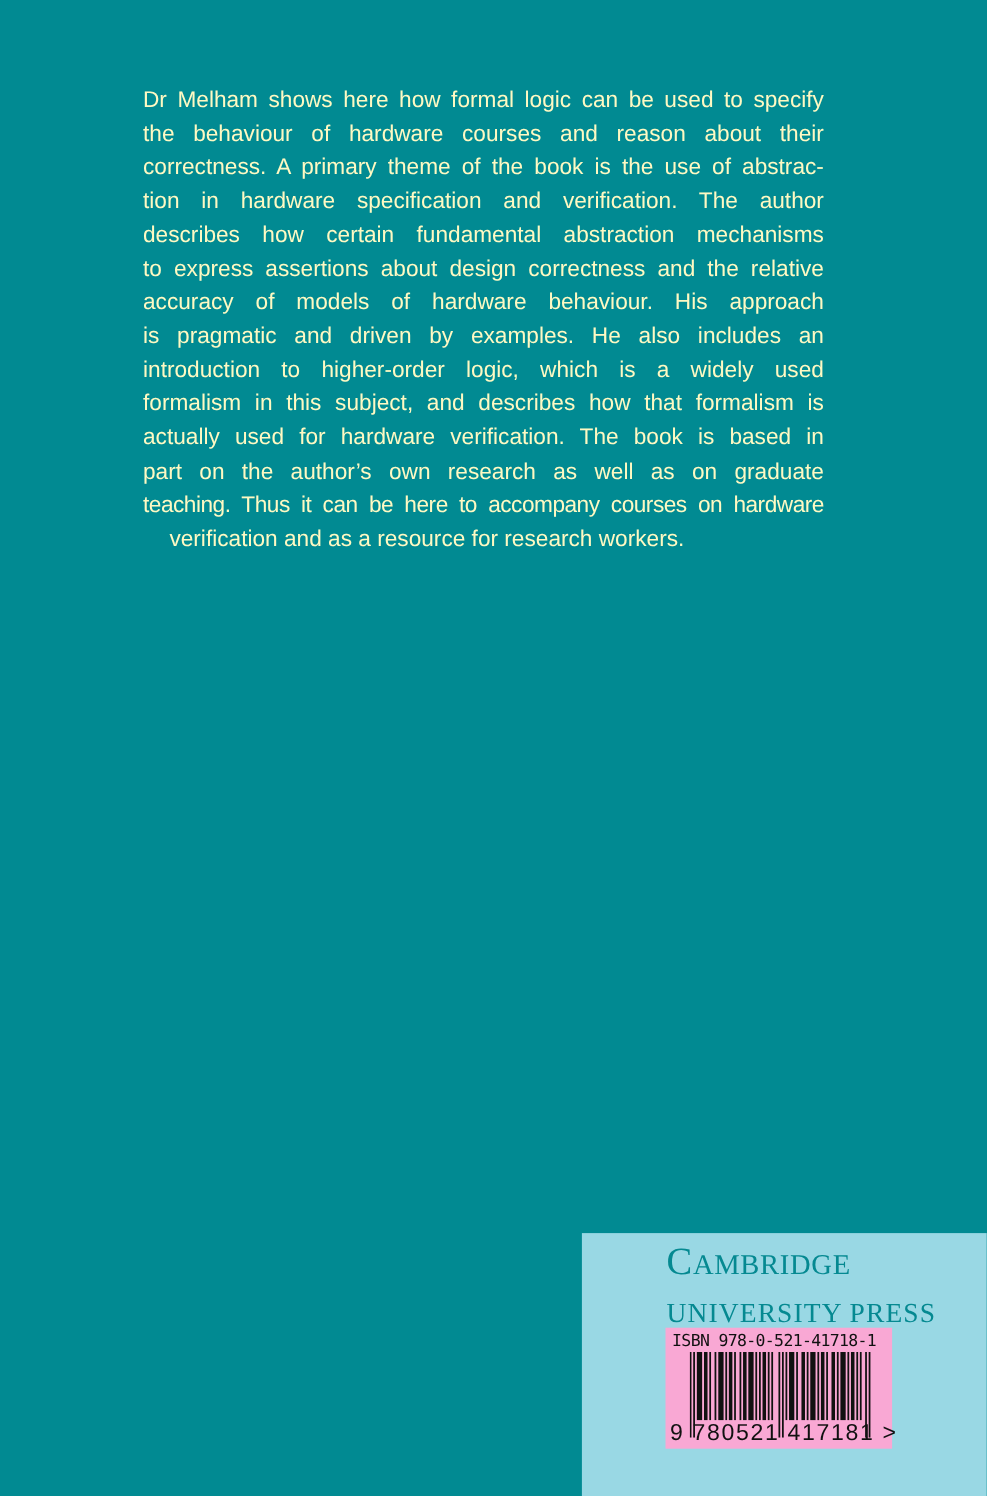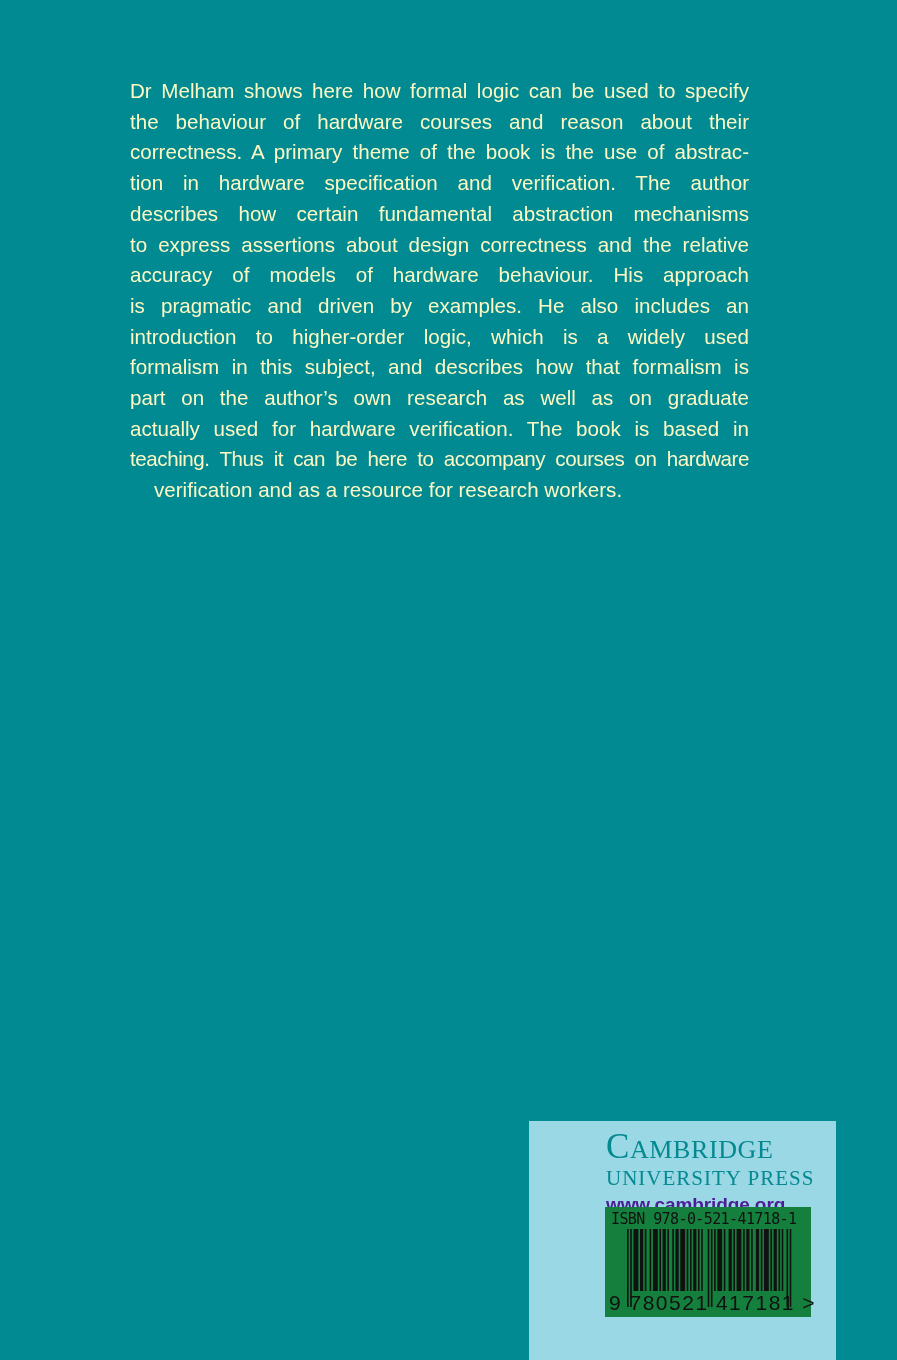--- a/index.html
+++ b/index.html
@@ -12,43 +12,43 @@
     position: absolute; left: 130px; top: 76px; width: 619px;
     color: #fef9c3;
     font-family: "Liberation Sans", sans-serif;
     font-size: 20.6px; line-height: 30.7px;
     text-align: justify;
   }
   .blurb .line { display: block; text-align: justify; text-align-last: justify; white-space: nowrap; }
   .blurb .line.last { text-align-last: left; margin-left: 24px; }
   .blurb .line.tight { letter-spacing: -0.45px; }
   .panel {
-    position: absolute; left: 529px; top: 1121px; width: 307px; height: 239px;
+    position: absolute; left: 529px; top: 1121px; width: 368px; height: 239px;
     background: #99d8e4;
   }
   .publisher {
     position: absolute; left: 77px; top: 8px; color: #058991;
     font-family: "Liberation Serif", serif; line-height: 1;
   }
   .publisher .name {
     font-size: 26px; letter-spacing: 0.6px; font-weight: 400;
     display: block; white-space: nowrap;
   }
   .publisher .name .big { font-size: 35px; }
   .publisher .sub {
-    display: block; font-size: 21px; letter-spacing: 1px; margin-top: 4px;
+    display: block; font-size: 25px; letter-spacing: 1px; margin-top: 18px;
     white-space: nowrap; font-weight: 400;
   }
   .publisher .url {
     display: block; font-family: "Liberation Sans", sans-serif; font-weight: 700;
     font-size: 19px; margin-top: 6px; color: #4c1d95; letter-spacing: -0.1px;
   }
   .barcode-box {
     position: absolute; left: 76px; top: 86px; width: 206px; height: 110px;
-    background: #15803d;
+    background: #f9a8d4;
   }
   .isbn-label {
     position: absolute; left: 6px; top: 3px; font-family: "DejaVu Sans Mono", monospace;
     font-size: 15px; color: #111; letter-spacing: -0.6px; white-space: nowrap;
   }
   .bars { position: absolute; left: 22px; top: 22px; width: 168px; height: 78px; }
   .digits {
     position: absolute; left: 4px; top: 84px; font-family: "Liberation Sans", sans-serif;
     font-size: 21px; color: #111; white-space: nowrap; letter-spacing: 1.5px;
   }
@@ -60,22 +60,22 @@
   <span class="line">Dr Melham shows here how formal logic can be used to specify</span>
   <span class="line">the behaviour of hardware courses and reason about their</span>
   <span class="line">correctness. A primary theme of the book is the use of abstrac-</span>
   <span class="line">tion in hardware specification and verification. The author</span>
   <span class="line">describes how certain fundamental abstraction mechanisms</span>
   <span class="line">to express assertions about design correctness and the relative</span>
   <span class="line">accuracy of models of hardware behaviour. His approach</span>
   <span class="line">is pragmatic and driven by examples. He also includes an</span>
   <span class="line">introduction to higher-order logic, which is a widely used</span>
   <span class="line">formalism in this subject, and describes how that formalism is</span>
+  <span class="line">actually used for hardware verification. The book is based in</span>
   <span class="line">part on the author’s own research as well as on graduate</span>
-  <span class="line">actually used for hardware verification. The book is based in</span>
   <span class="line tight">teaching. Thus it can be here to accompany courses on hardware</span>
   <span class="line last">verification and as a resource for research workers.</span>
 </div>
 
 <div class="panel">
   <div class="publisher">
     <span class="name"><span class="big">C</span><span>AMBRIDGE</span></span>
     <span class="sub">UNIVERSITY PRESS</span>
     <span class="url">www.cambridge.org</span>
   </div>

